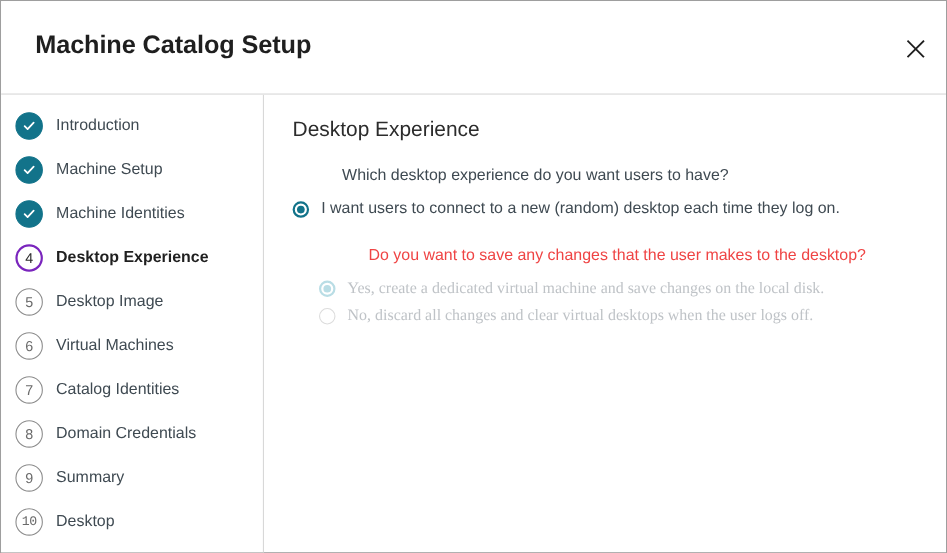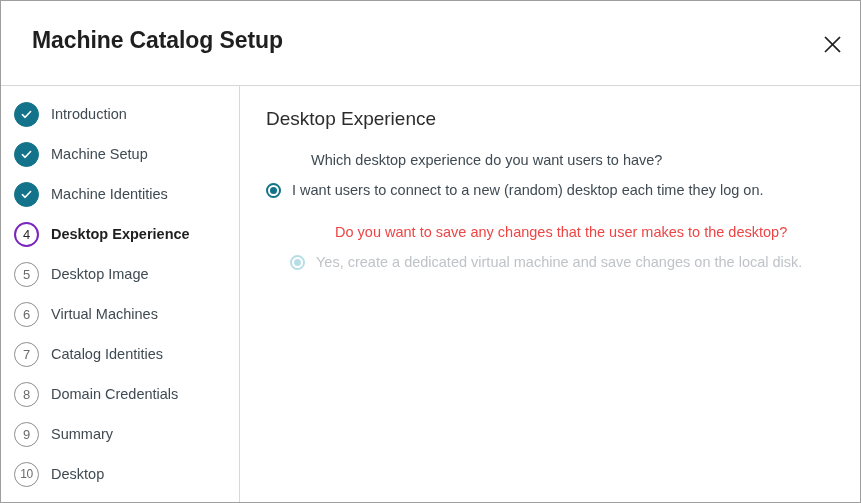--- a/index.html
+++ b/index.html
@@ -100,21 +100,21 @@
     background: #ffffff;
     border: 2px solid #7a25bd;
     color: #2a2a2a;
     font-weight: normal;
   }
   .step-marker.pending {
     background: #ffffff;
     border: 1px solid #8d8d8d;
     color: #6a6a6a;
   }
-  .step-marker.pending.wide { font-size: 12px; letter-spacing: -0.5px; }
+  .step-marker.pending.wide { font-size: 12px; letter-spacing: -0.5px; font-family: Liberation Mono, monospace; }
   .step-label {
     margin-left: 12px;
     font-size: 14.5px;
     color: #3f4a52;
     white-space: nowrap;
   }
   .step-label.active {
     color: #1f1f1f;
     font-weight: bold;
   }
@@ -140,21 +140,21 @@
   }
   .question.disabled { color: #ef4444; }
 
   .radio-row {
     display: flex;
     align-items: center;
     height: 24px;
     margin-bottom: 1px;
     cursor: pointer;
   }
-  .radio-row.disabled { cursor: default; }
+  .radio-row.disabled { cursor: default; font-family: Liberation Serif, serif; }
 
   .radio {
     width: 15px;
     height: 15px;
     min-width: 15px;
     border-radius: 50%;
     box-sizing: border-box;
     position: relative;
     background: #ffffff;
   }
@@ -293,19 +293,23 @@
 
       <div class="sub-group">
 
         <div class="question disabled">Do you want to save any changes that the user makes to the desktop?</div>
 
         <div class="radio-row disabled">
           <span class="radio checked faded"></span>
           <span class="radio-label disabled">Yes, create a dedicated virtual machine and save changes on the local disk.</span>
         </div>
 
+        <div class="radio-row disabled">
+          <span class="radio unchecked faded"></span>
+          <span class="radio-label disabled">No, discard all changes and clear virtual desktops when the user logs off.</span>
+        </div>
 
       </div>
 
     </section>
 
   </div>
 </div>
 
 </body></html>

